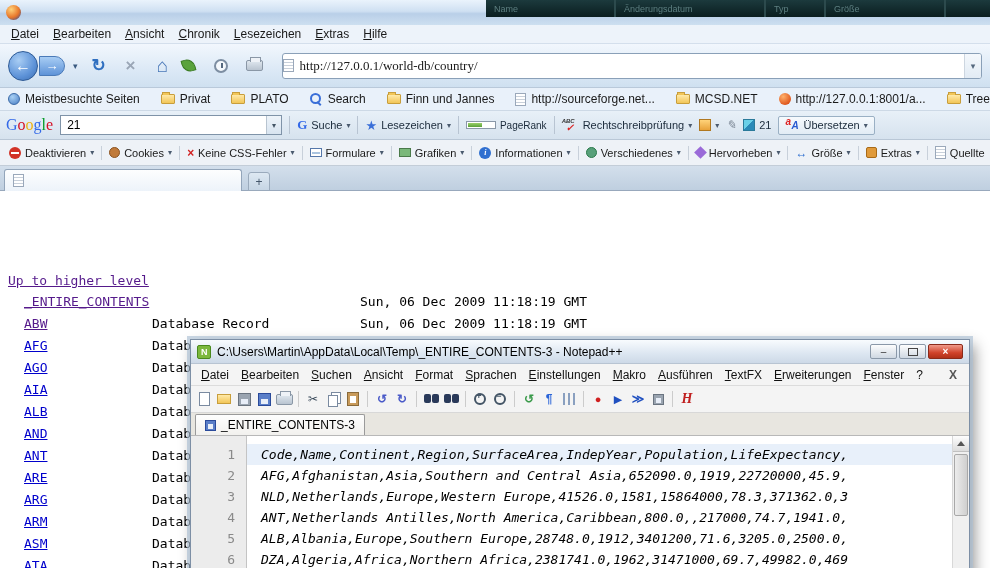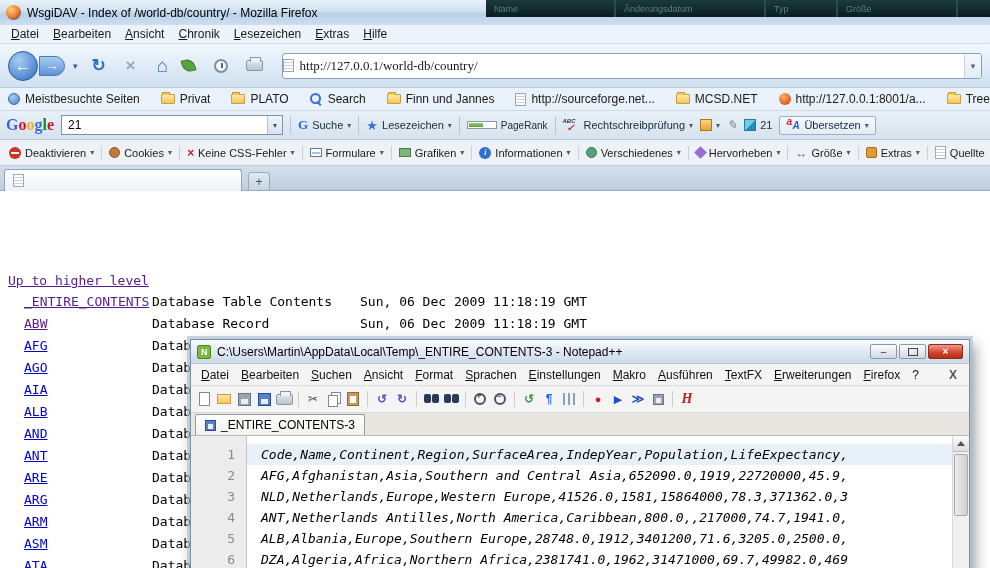--- a/index.html
+++ b/index.html
@@ -10,21 +10,21 @@
   
   .titlebar { position:absolute; left:0; right:0; top:0; height:25px;
     background:linear-gradient(#eaf3fc,#cfe0f2 45%,#b9cfe8 55%,#cddff0);
     display:flex; align-items:center; gap:6px; padding:0 6px; }
   .ff-logo { width:15px; height:15px; border-radius:50%;
     background:radial-gradient(circle at 35% 30%, #ffd27a, #e8762a 55%, #2a4a9a 95%); flex:0 0 auto; }
   .title-text { font-size:12px; color:#000; white-space:nowrap; }
   .bg-strip { position:absolute; left:486px; right:0; top:0; height:17px; display:flex; }
   .bg-cell { background:linear-gradient(#1c3a3d,#0a1d1f); color:#5d7f80; font-size:9px;
     display:flex; align-items:center; padding:0 8px; border-right:2px solid #2c4a4d; overflow:hidden; white-space:nowrap; }
-  .bg-cell.c0{width:130px}.bg-cell.c1{width:150px}.bg-cell.c2{width:72px}.bg-cell.c3{width:120px}.bg-cell.fill{flex:1;border-right:none;}
+  .bg-cell.c0{width:130px}.bg-cell.c1{width:150px}.bg-cell.c2{width:60px}.bg-cell.c3{width:120px}.bg-cell.fill{flex:1;border-right:none;}
 
   .menubar { position:absolute; left:0; right:0; top:25px; height:19px; background:#edf3fa;
     border-bottom:1px solid #d4dfec; display:flex; align-items:center; padding:0 4px;
     font-size:12px; color:#1a1a1a; }
   .menu-item { display:inline-block; padding:1px 7px; }
   .menu-item::first-letter { text-decoration:underline; }
 
   .navbar { position:absolute; left:0; right:0; top:44px; height:44px;
     background:linear-gradient(#f2f7fd,#dce9f6 60%,#cfe0f0); border-bottom:1px solid #b9c9da;
     display:flex; align-items:center; padding:0 8px; gap:6px; }
@@ -73,21 +73,21 @@
     background:#3a6fd8; transform:rotate(-45deg); }
   .ic-page { display:block; width:11px; height:13px; border:1px solid #9aa8ba;
     background:repeating-linear-gradient(#ffffff 0 2px, #c8d0da 2px 3px); }
   .ic-reddot { display:block; width:12px; height:12px; border-radius:50%;
     background:radial-gradient(circle at 35% 30%, #ffb06a, #e05a20 70%, #a83a10); }
 
   .gbar { position:absolute; left:0; right:0; top:111px; height:29px;
     background:linear-gradient(#e8f0f8,#d6e2ee); border-bottom:1px solid #b9c7d6;
     display:flex; align-items:center; padding:0 6px; gap:7px; font-size:11px; color:#1a2a3a;
     overflow:hidden; white-space:nowrap; }
-  .g-logo { font-family:"Liberation Serif", serif; font-weight:bold; font-size:16px; }
+  .g-logo { font-family:"Liberation Serif", serif; font-weight:normal; font-size:16px; }
   .g-search { width:222px; height:20px; background:#fff; border:1px solid #7f93a8; display:flex; align-items:center; }
   .g-search .val { flex:1; padding:0 6px; font-size:12px; color:#000; }
   .g-search .drop { width:15px; height:100%; border-left:1px solid #b8c4d0;
     background:linear-gradient(#eef4fa,#d8e4f0); font-size:8px; color:#456;
     display:flex; align-items:center; justify-content:center; }
   .g-sep { width:1px; height:18px; background:#b8c4d2; }
   .g-btn { display:flex; align-items:center; gap:4px; }
   .caret { font-size:8px; color:#4a5a6e; }
   .g-g { font-family:"Liberation Serif", serif; font-weight:bold; font-size:13px; color:#3369e8; }
   .ic-star { color:#3a6fd8; font-size:13px; }
@@ -225,21 +225,20 @@
   .vs-thumb { position:absolute; left:1px; right:1px; top:18px; height:62px;
     background:linear-gradient(90deg,#ececec,#cfcfcf); border:1px solid #a8a8a8; border-radius:2px; }
 </style>
 </head>
 <body>
 
 <div class="screen">
 
   <div class="titlebar">
     <span class="ff-logo"></span>
-    <span class="title-text">WsgiDAV - Index of /world-db/country/ - Mozilla Firefox</span>
     <div class="bg-strip">
       <span class="bg-cell c0">Name</span>
       <span class="bg-cell c1">Änderungsdatum</span>
       <span class="bg-cell c2">Typ</span>
       <span class="bg-cell c3">Größe</span>
       <span class="bg-cell fill"></span>
     </div>
   </div>
 
   <div class="menubar">
@@ -435,21 +434,20 @@
     <div class="newtab">+</div>
   </div>
 
   <div class="content">
     <div class="uplink-wrap mono">
       <a class="v" href="#">Up to higher level</a>
     </div>
     <div class="idx mono">
       <div class="row">
           <a href="#" class="nm v">_ENTIRE_CONTENTS</a>
-          <span class="tp">Database Table Contents</span>
           <span class="dt">Sun, 06 Dec 2009 11:18:19 GMT</span>
         </div>
       <div class="row">
           <a href="#" class="nm v">ABW</a>
           <span class="tp">Database Record</span>
           <span class="dt">Sun, 06 Dec 2009 11:18:19 GMT</span>
         </div>
       <div class="row">
           <a href="#" class="nm f">AFG</a>
           <span class="tp">Database Record</span>
@@ -523,21 +521,21 @@
       <span class="npp-menu-item">Bearbeiten</span>
       <span class="npp-menu-item">Suchen</span>
       <span class="npp-menu-item">Ansicht</span>
       <span class="npp-menu-item">Format</span>
       <span class="npp-menu-item">Sprachen</span>
       <span class="npp-menu-item">Einstellungen</span>
       <span class="npp-menu-item">Makro</span>
       <span class="npp-menu-item">Ausführen</span>
       <span class="npp-menu-item">TextFX</span>
       <span class="npp-menu-item">Erweiterungen</span>
-      <span class="npp-menu-item">Firefox</span>
+      <span class="npp-menu-item">Fenster</span>
       <span class="npp-menu-item">?</span>
       <span class="npp-menu-x">X</span>
     </div>
     <div class="npp-toolbar">
       <span class="tbi">
           <i class="shp-page"></i>
         </span>
       <span class="tbi">
           <i class="shp-folder"></i>
         </span>

